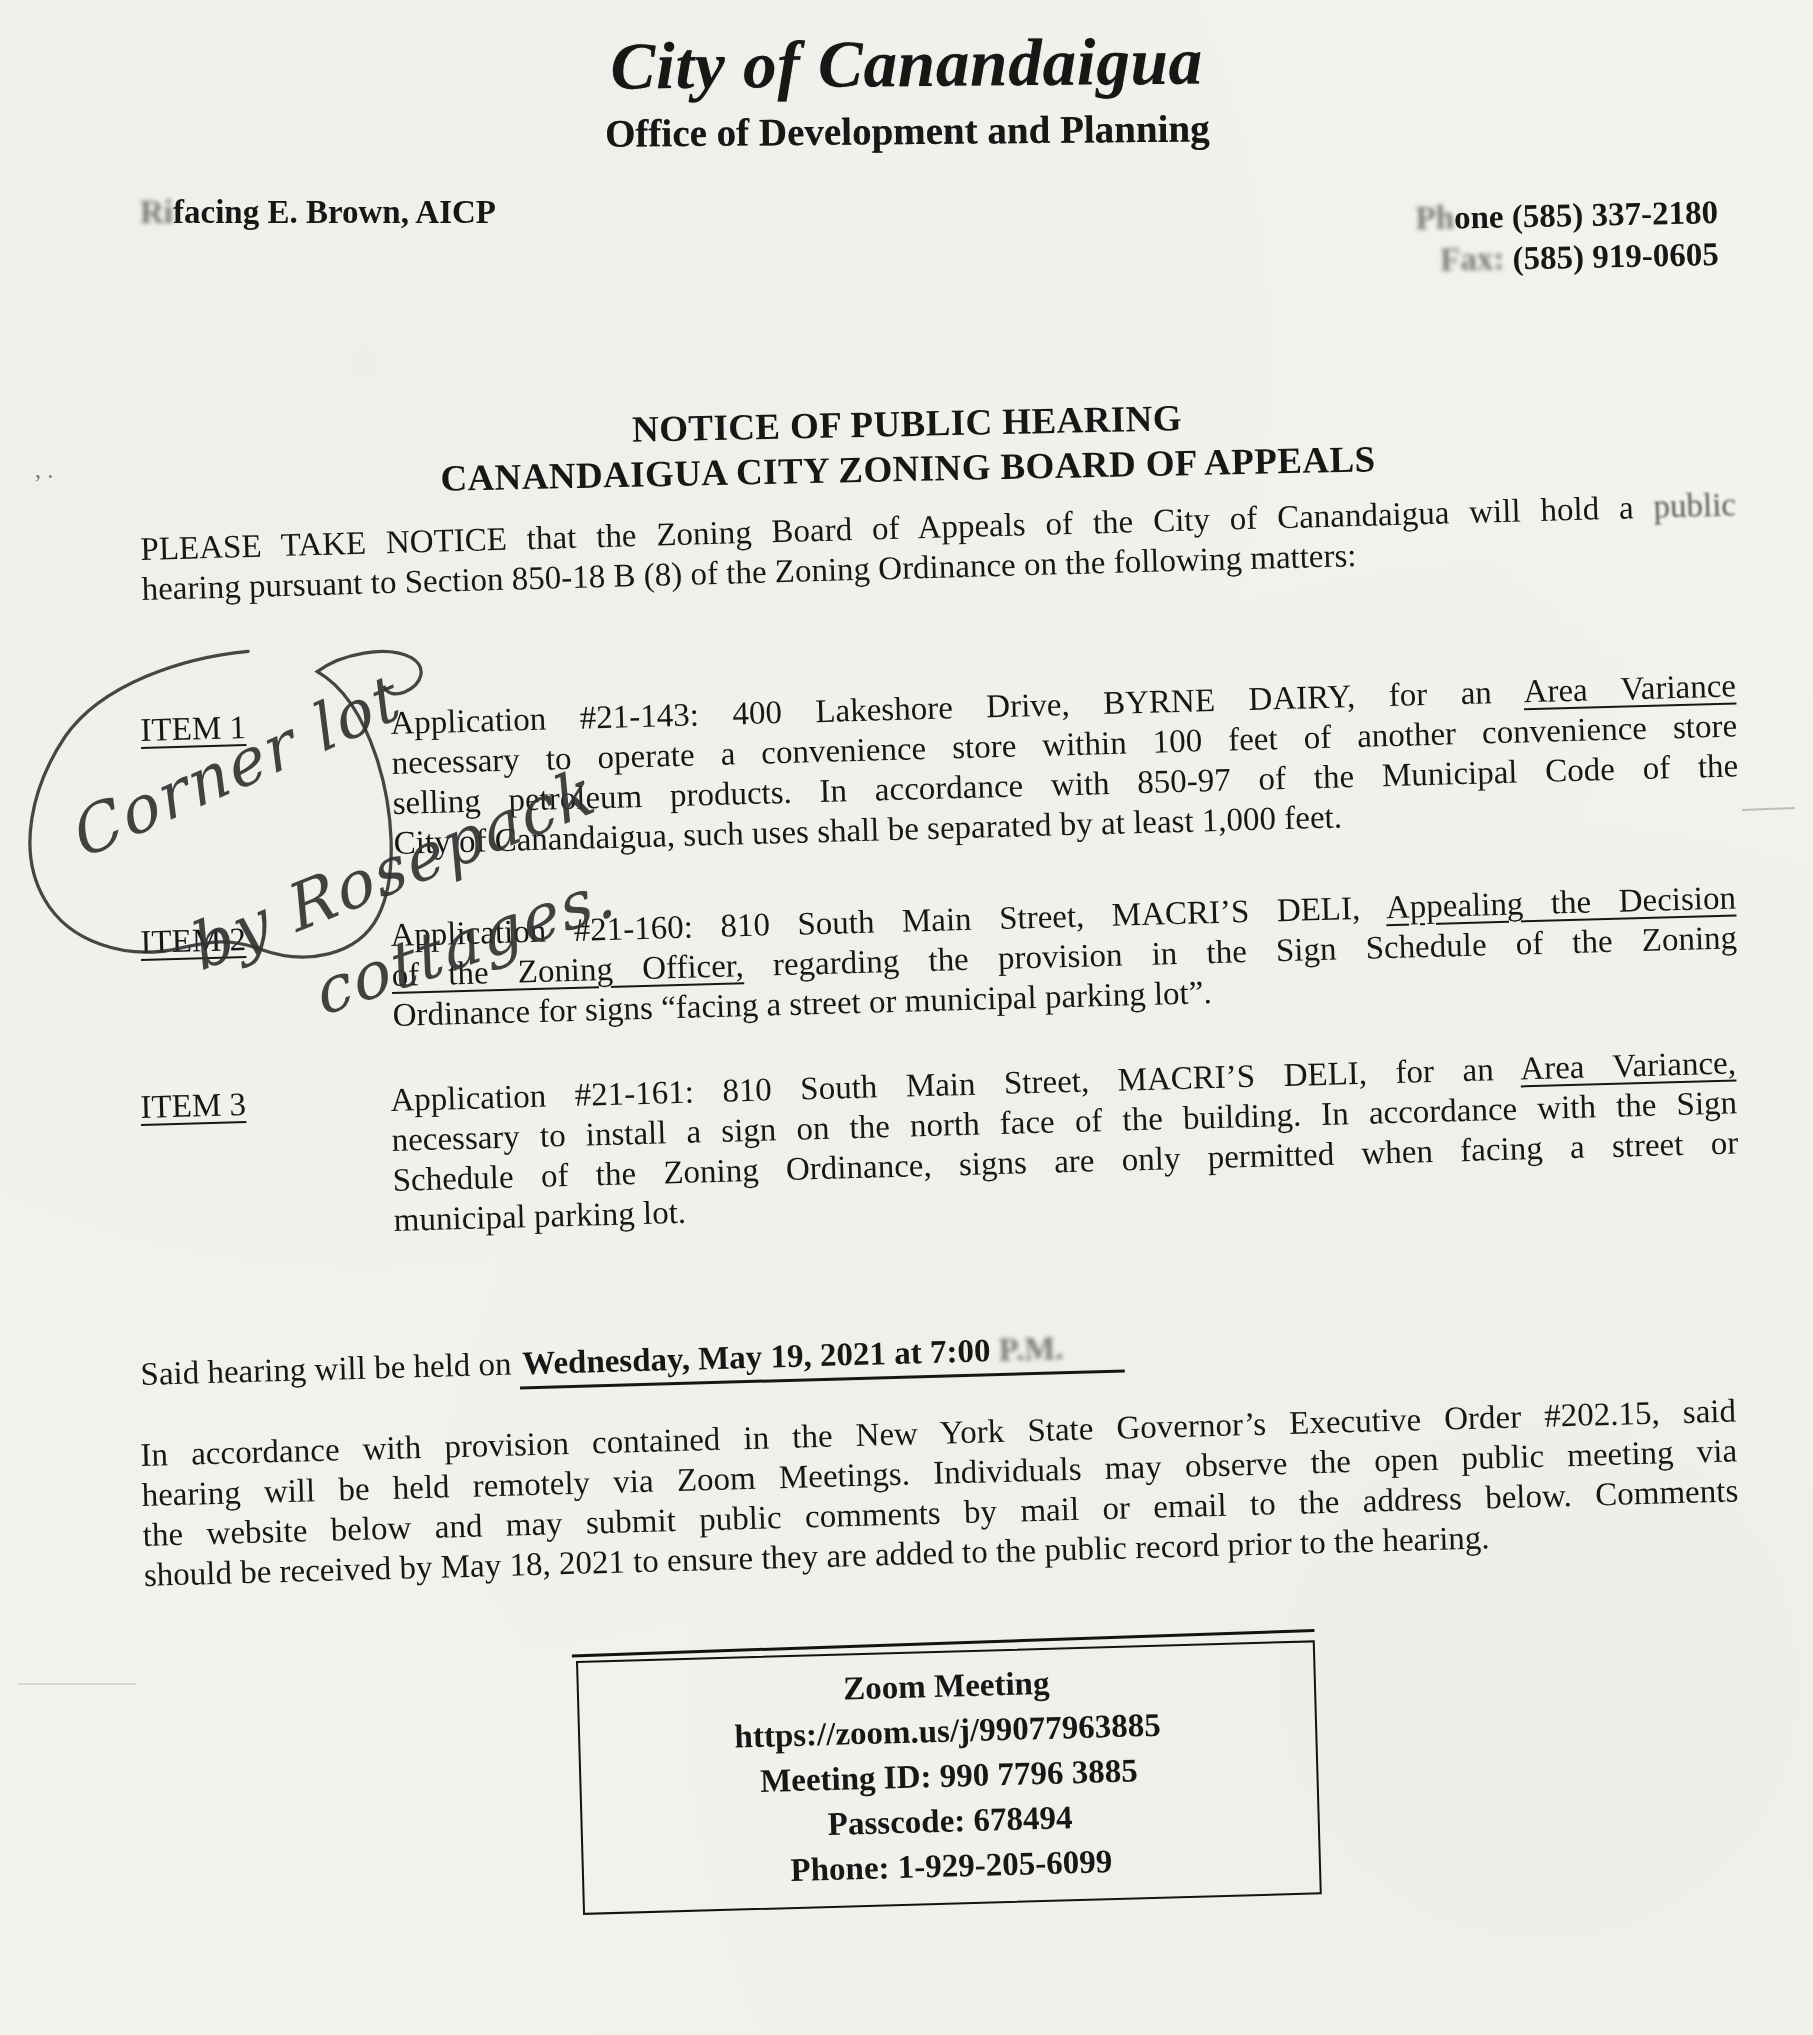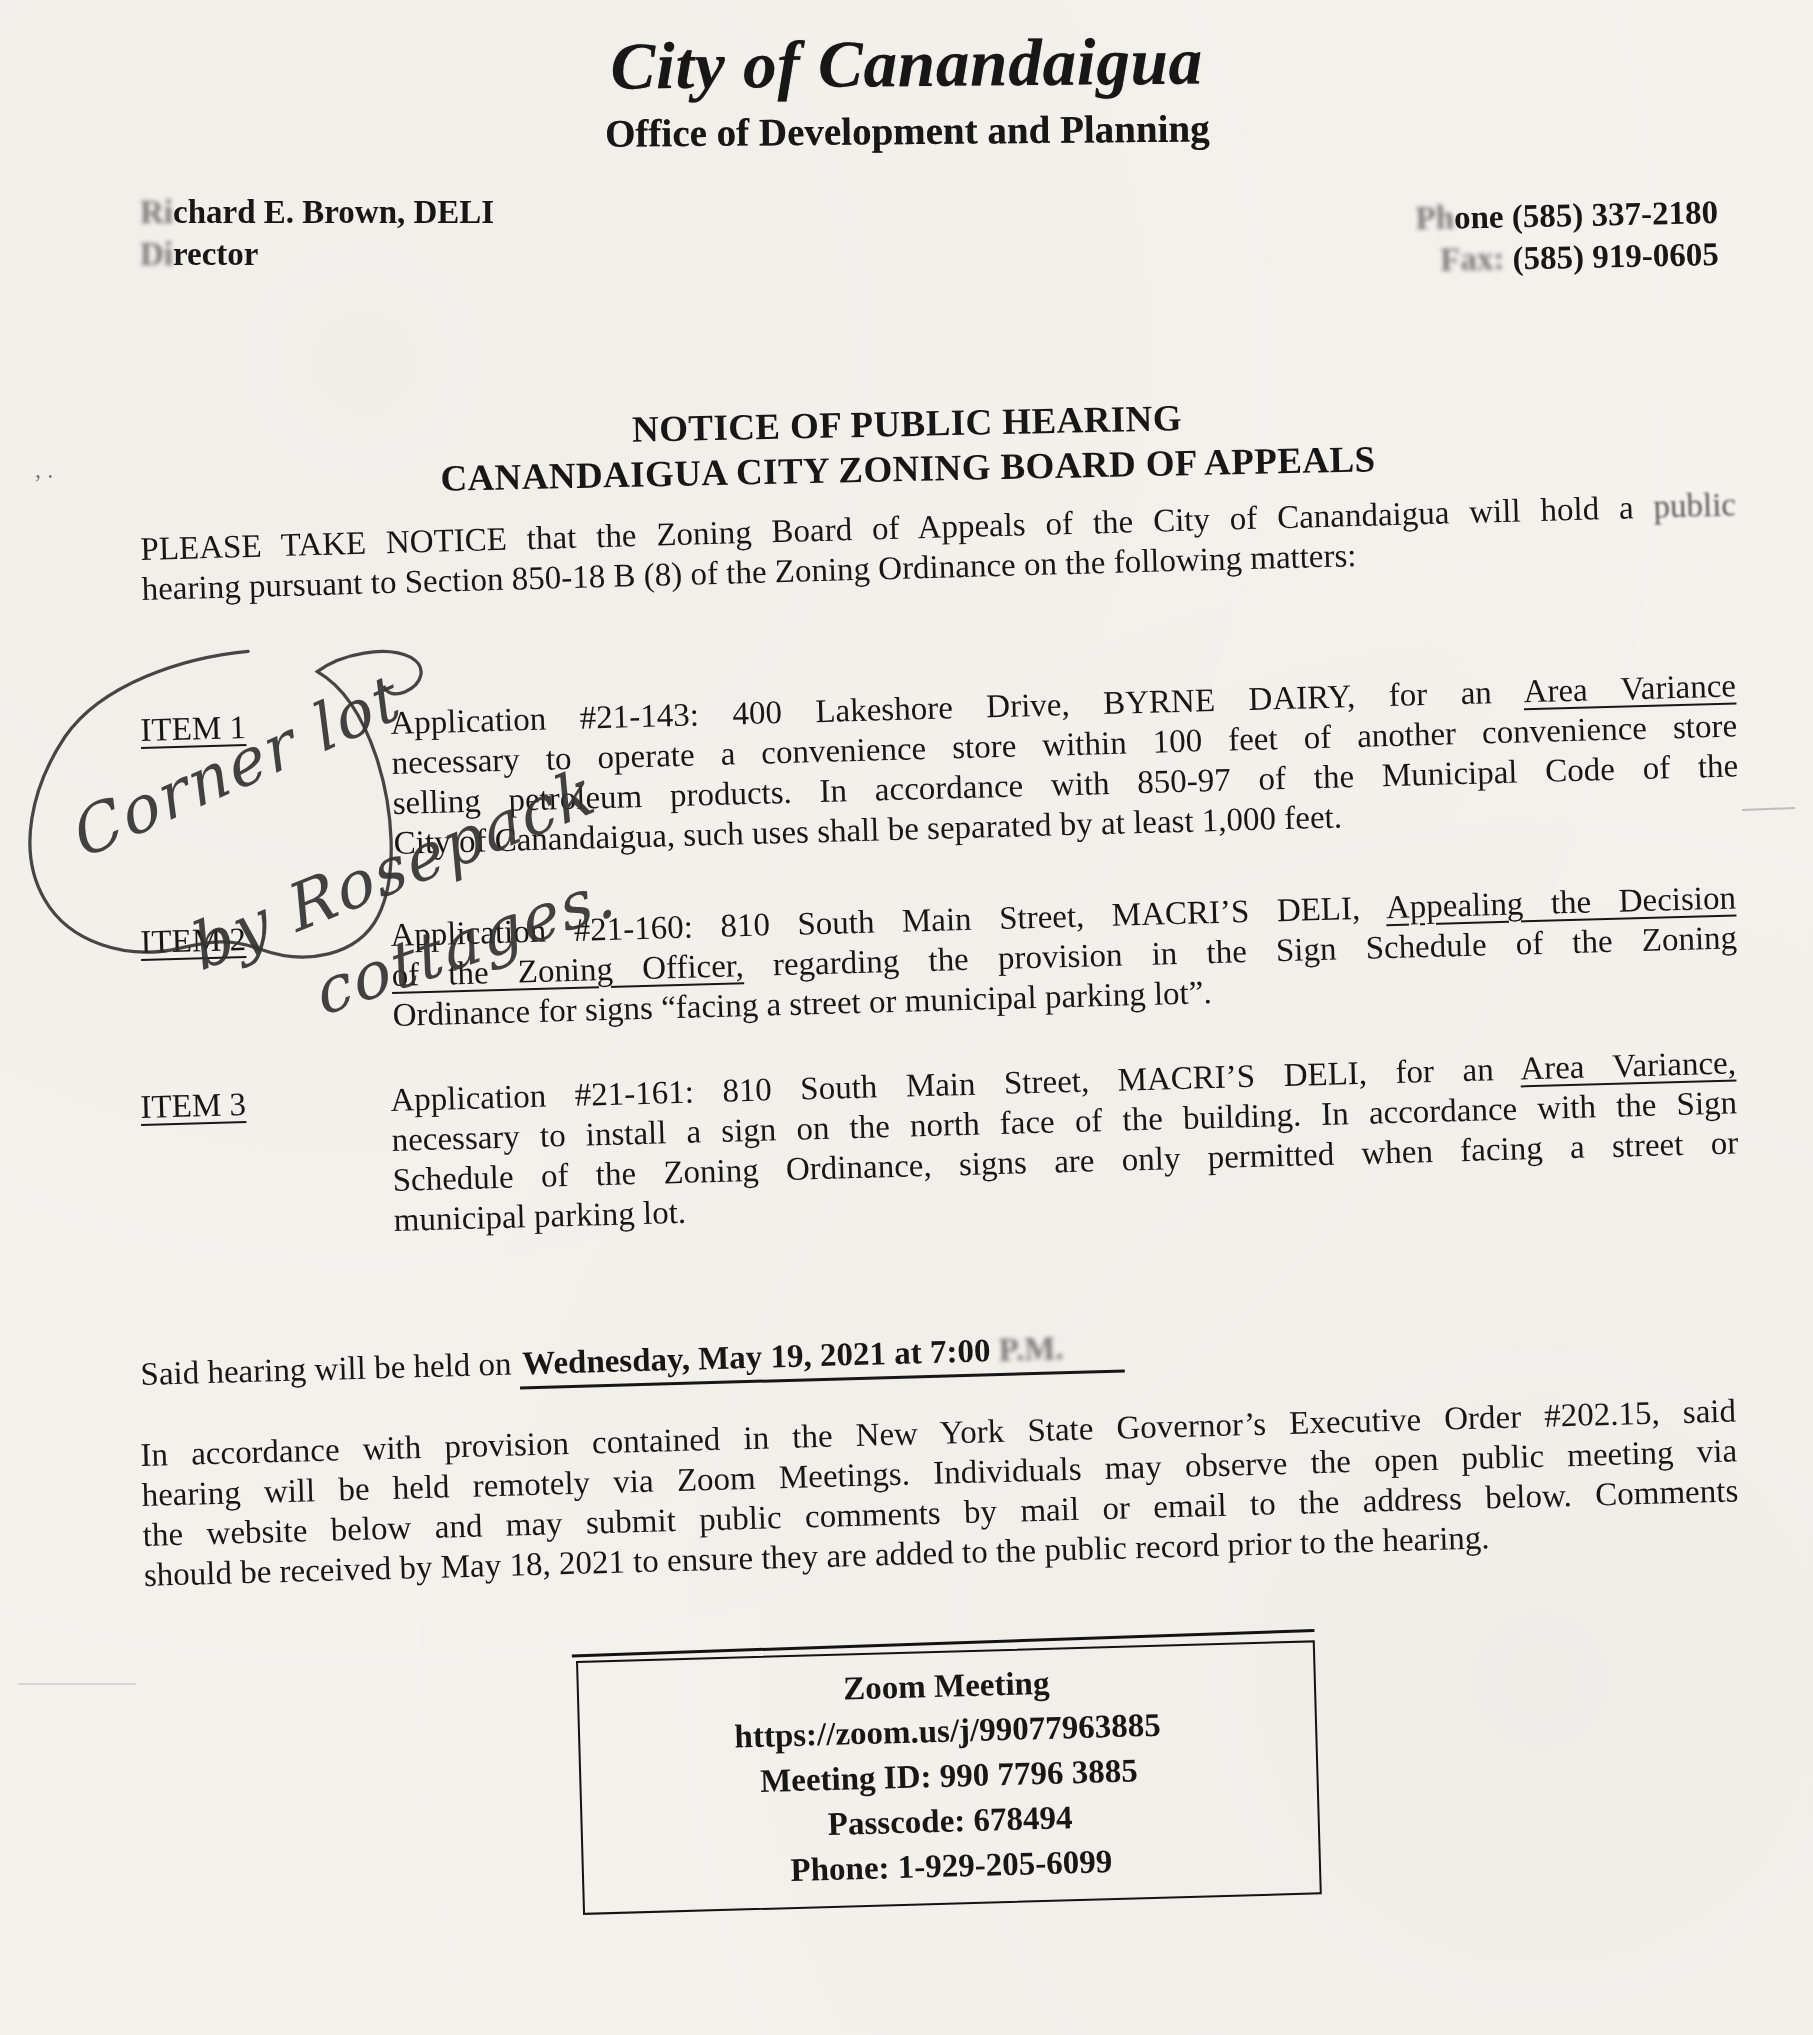--- a/index.html
+++ b/index.html
@@ -72,22 +72,21 @@
 
 <div class="page">
 
   <header class="letterhead r05">
     <div class="org-title">City of Canandaigua</div>
     <div class="org-subtitle">Office of Development and Planning</div>
   </header>
 
   <div class="contact-row">
     <div class="sender">
-      <div><span class="smudge">Ri</span><span>chard E. Brown, DELI</span></div>
-      <div><span class="smudge">Di</span><span>rector</span></div>
+      <div><span class="smudge">Ri</span><span>facing E. Brown, AICP</span></div>
     </div>
     <div class="phones">
       <div><span class="smudge">Ph</span><span>one (585) 337-2180</span></div>
       <div><span class="smudge">Fax: </span><span>(585) 919-0605</span></div>
     </div>
   </div>
 
   <div class="speck">, .</div>
 
   <div class="notice-title rC">

